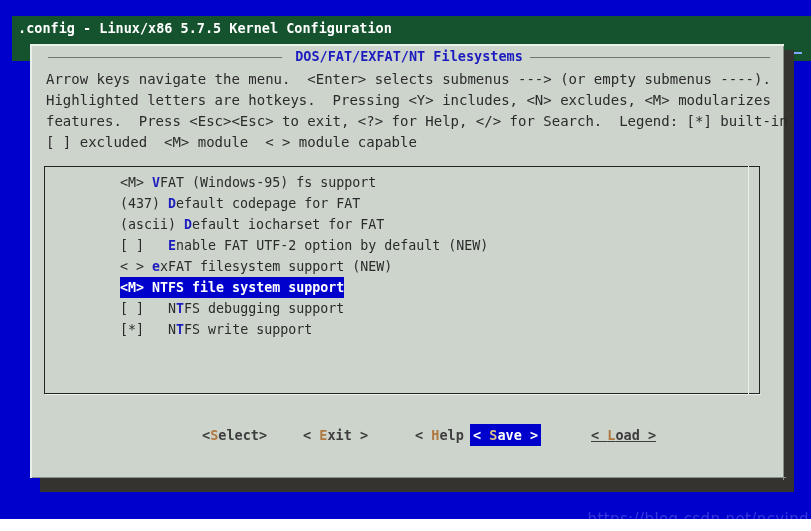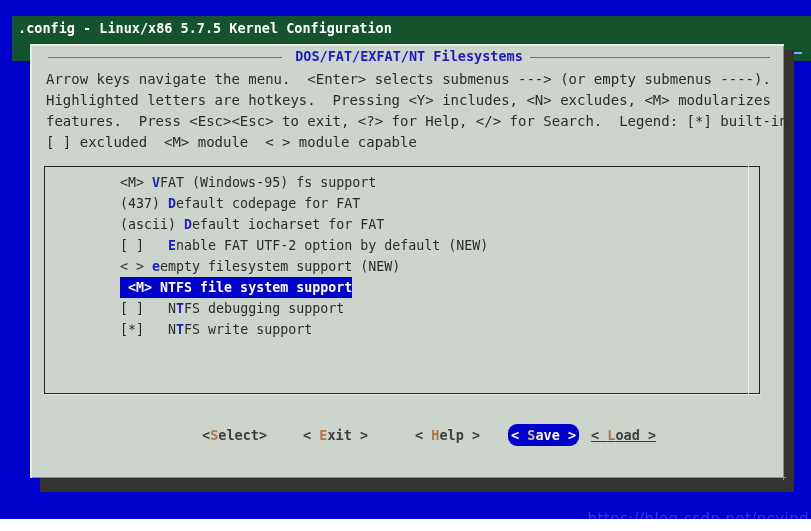--- a/index.html
+++ b/index.html
@@ -156,21 +156,20 @@
     white-space: pre;
   }
   .menu-row .rowtext {
     display: inline-block;
     padding: 0;
   }
   .menu-row.selected .rowtext {
     background: #0000cc;
     color: #ffffff;
     font-weight: bold;
-    padding-left: 8px;
   }
   .hot { color: #1b1bbe; font-weight: bold; }
   .menu-row.selected .hot { color: #ffffff; }
 
   
   .buttonbar {
     position: absolute;
     left: 0; top: 378px;
     width: 754px;
     height: 24px;
@@ -244,31 +243,31 @@
 
     <div class="listbox"></div>
     <div class="listbox-hl"></div>
     <div class="listbox-hb"></div>
 
     <div class="menulist" style="position:absolute; left:12px; top:126px; width:716px;">
         <div class="menu-row"><span class="rowtext"><span>&lt;M&gt;</span><span> </span><span class="hot">V</span><span>FAT (Windows-95) fs support</span></span></div>
         <div class="menu-row"><span class="rowtext"><span>(437)</span><span> </span><span class="hot">D</span><span>efault codepage for FAT</span></span></div>
         <div class="menu-row"><span class="rowtext"><span>(ascii)</span><span> </span><span class="hot">D</span><span>efault iocharset for FAT</span></span></div>
         <div class="menu-row"><span class="rowtext"><span>[ ]</span><span>   </span><span class="hot">E</span><span>nable FAT UTF-2 option by default (NEW)</span></span></div>
-        <div class="menu-row"><span class="rowtext"><span>&lt; &gt;</span><span> </span><span class="hot">e</span><span>empty filesystem support (NEW)</span></span></div>
+        <div class="menu-row"><span class="rowtext"><span>&lt; &gt;</span><span> </span><span class="hot">e</span><span>xFAT filesystem support (NEW)</span></span></div>
         <div class="menu-row selected"><span class="rowtext"><span>&lt;M&gt;</span><span> </span><span>N</span><span class="hot">T</span><span>FS file system support</span></span></div>
         <div class="menu-row"><span class="rowtext"><span>[ ]</span><span>   </span><span>N</span><span class="hot">T</span><span>FS debugging support</span></span></div>
         <div class="menu-row"><span class="rowtext"><span>[*]</span><span>   </span><span>N</span><span class="hot">T</span><span>FS write support</span></span></div>
       </div>
 
     <div class="buttonbar">
         <div class="btn" style="left: 167px;"><span>&lt;</span><span class="bhot">S</span><span>elect</span><span>&gt;</span></div>
         <div class="btn" style="left: 268px;"><span>&lt; </span><span class="bhot">E</span><span>xit </span><span>&gt;</span></div>
         <div class="btn" style="left: 380px;"><span>&lt; </span><span class="bhot">H</span><span>elp </span><span>&gt;</span></div>
-        <div class="btn active" style="left: 476px; border-radius: 9px;"><span>&lt; </span><span class="bhot">S</span><span>ave </span><span>&gt;</span></div>
+        <div class="btn active" style="left: 438px;"><span>&lt; </span><span class="bhot">S</span><span>ave </span><span>&gt;</span></div>
         <div class="btn" style="left: 556px; text-decoration: underline;"><span>&lt; </span><span class="bhot">L</span><span>oad </span><span>&gt;</span></div>
       </div>
   </div>
 
   <div class="outer-left"></div>
   <div class="watermark">https://blog.csdn.net/ncyind</div>
   <div class="bottom-white"></div>
 </div>
 
 </body></html>

